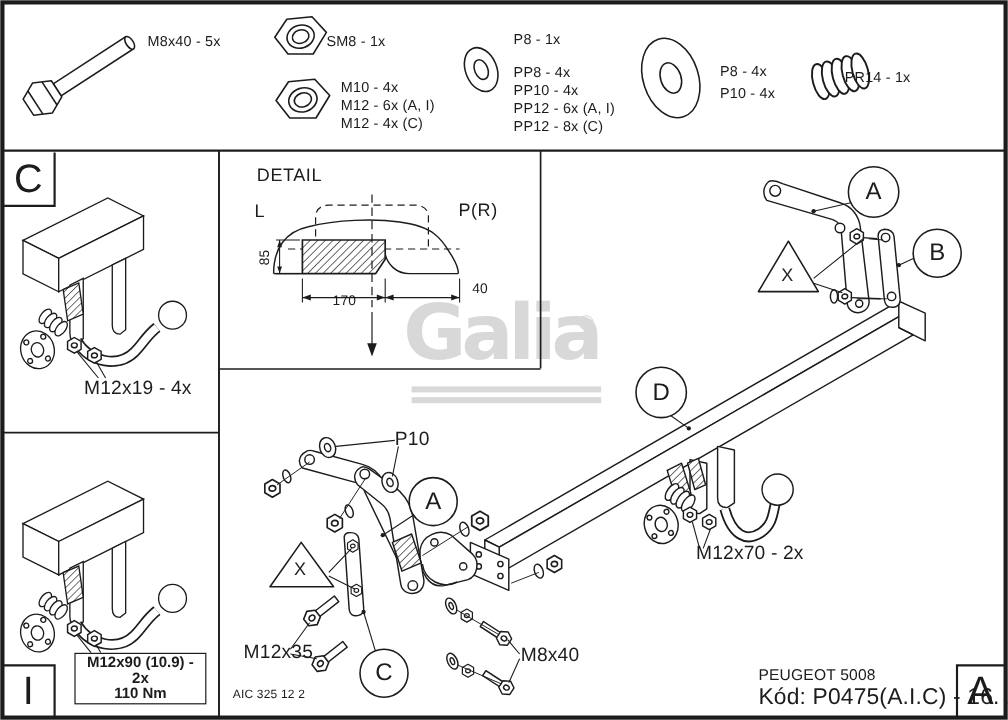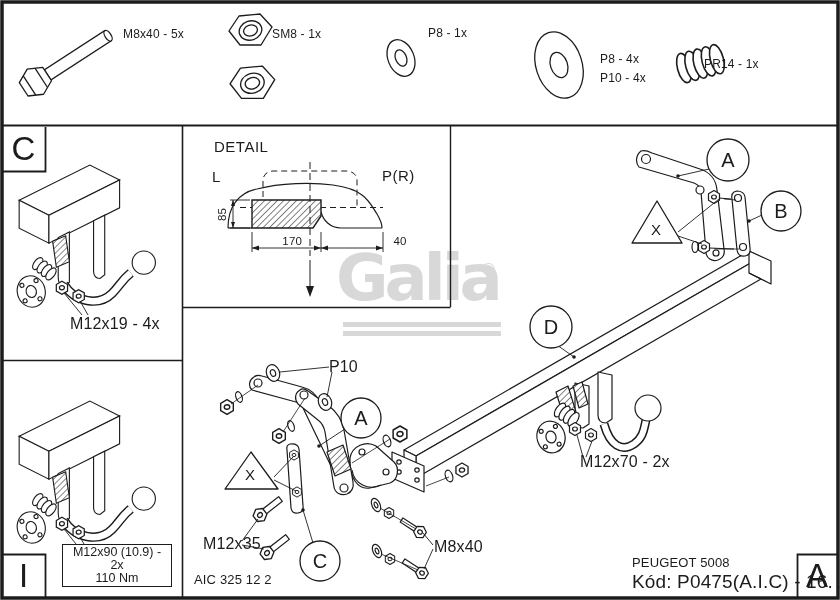--- a/index.html
+++ b/index.html
@@ -10,21 +10,21 @@
   .t13{font-size:16px;}
   .cap{font-size:15px;letter-spacing:.5px;}
   .corner{position:absolute;z-index:3;display:flex;align-items:center;justify-content:center;
           font-size:33px;font-weight:400;color:#1c1c1c;}
   .callout{position:absolute;z-index:3;display:flex;align-items:center;justify-content:center;
            font-size:20px;color:#1c1c1c;}
   .xlab{position:absolute;z-index:3;font-size:15px;color:#1c1c1c;}
   .dim{font-size:11.5px;}
   #dim85{transform:rotate(-90deg);transform-origin:center;}
   #inote{position:absolute;z-index:3;border:1.5px solid #1c1c1c;background:#fff;text-align:center;
-         font-size:12.5px;line-height:13px;padding:1px 4px;}
+         font-size:12.5px;line-height:13px;padding:1px 4px;font-weight:bold;}
   #logo{position:absolute;z-index:1;left:336px;top:246px;}
   #logo .word{font-family:"DejaVu Sans",sans-serif;font-weight:bold;font-size:64px;line-height:64px;
               color:#d8d8d8;letter-spacing:-4px;}
   #logo .reg{position:absolute;left:144px;top:14px;font-size:17px;color:#d8d8d8;font-family:"DejaVu Sans",sans-serif;}
   .bar{position:absolute;left:7px;width:158px;height:5px;background:#d8d8d8;}
 </style>
 </head>
 <body>
 
 <div id="sheet">
@@ -321,36 +321,47 @@
         <circle cx="361" cy="418" r="20"></circle>
         <circle cx="320" cy="561" r="20"></circle>
         <polygon points="632,243 682,243 657,201"></polygon>
         <polygon points="225,489 278,489 251,452"></polygon>
       </g>
     </g>
   </svg>
 
   <div class="t" style="left:123px;top:27px">M8x40 - 5x</div>
   <div class="t" style="left:272px;top:27px">SM8 - 1x</div>
+  <div class="t" style="left:284px;top:66px">
+    <div>M10 - 4x</div>
+    <div>M12 - 6x (A, I)</div>
+    <div>M12 - 4x (C)</div>
+  </div>
   <div class="t" style="left:428px;top:26px">P8 - 1x</div>
+  <div class="t" style="left:428px;top:53px">
+    <div>PP8 - 4x</div>
+    <div>PP10 - 4x</div>
+    <div>PP12 - 6x (A, I)</div>
+    <div>PP12 - 8x (C)</div>
+  </div>
   <div class="t" style="left:600px;top:50px;line-height:19px">
     <div>P8 - 4x</div>
     <div>P10 - 4x</div>
   </div>
   <div class="t" style="left:704px;top:57px">PR14 - 1x</div>
 
   <div class="corner" style="left:2px;top:127px;width:43px;height:44px">C</div>
   <div class="corner" style="left:2px;top:554px;width:43px;height:43px">I</div>
   <div class="corner" style="left:797px;top:554px;width:40px;height:43px">A</div>
 
   <div class="t cap" style="left:214px;top:139px">DETAIL</div>
   <div class="t cap" style="left:212px;top:169px">L</div>
   <div class="t cap" style="left:382px;top:168px">P(R)</div>
   <div class="t dim" id="dim85" style="left:212px;top:207px;width:20px;text-align:center">85</div>
-  <div class="t dim" style="left:272px;top:234px;width:30px;text-align:right">170</div>
+  <div class="t dim" style="left:272px;top:244px;width:30px;text-align:center">170</div>
   <div class="t dim" style="left:388px;top:234px;width:24px;text-align:center">40</div>
 
   <div class="t t13" style="left:70px;top:316px">M12x19 - 4x</div>
   <div id="inote" style="left:62px;top:544px;width:100px">
     <div>M12x90 (10.9) - 2x</div>
     <div>110 Nm</div>
   </div>
 
   <div class="t t13" style="left:329px;top:359px">P10</div>
   <div class="t t13" style="left:203px;top:536px">M12x35</div>
@@ -358,16 +369,16 @@
   <div class="t t13" style="left:580px;top:454px">M12x70 - 2x</div>
 
   <div class="callout" style="left:707px;top:139px;width:42px;height:42px">A</div>
   <div class="callout" style="left:761px;top:191px;width:40px;height:40px">B</div>
   <div class="callout" style="left:530px;top:306px;width:42px;height:42px">D</div>
   <div class="callout" style="left:341px;top:398px;width:40px;height:40px">A</div>
   <div class="callout" style="left:300px;top:541px;width:40px;height:40px">C</div>
   <div class="xlab" style="left:651px;top:221px">X</div>
   <div class="xlab" style="left:245px;top:466px">X</div>
 
-  <div class="t" style="left:194px;top:572px;font-size:13px">AIC 325 12 2</div>
+  <div class="t" style="left:194px;top:572px;font-size:10px">AIC 325 12 2</div>
   <div class="t" style="left:632px;top:555px;font-size:13px">PEUGEOT 5008</div>
   <div class="t" style="left:632px;top:574px;font-size:19px">Kód: P0475(A.I.C) - 16. 10. 2022</div>
 </div>
 
 </body></html>

